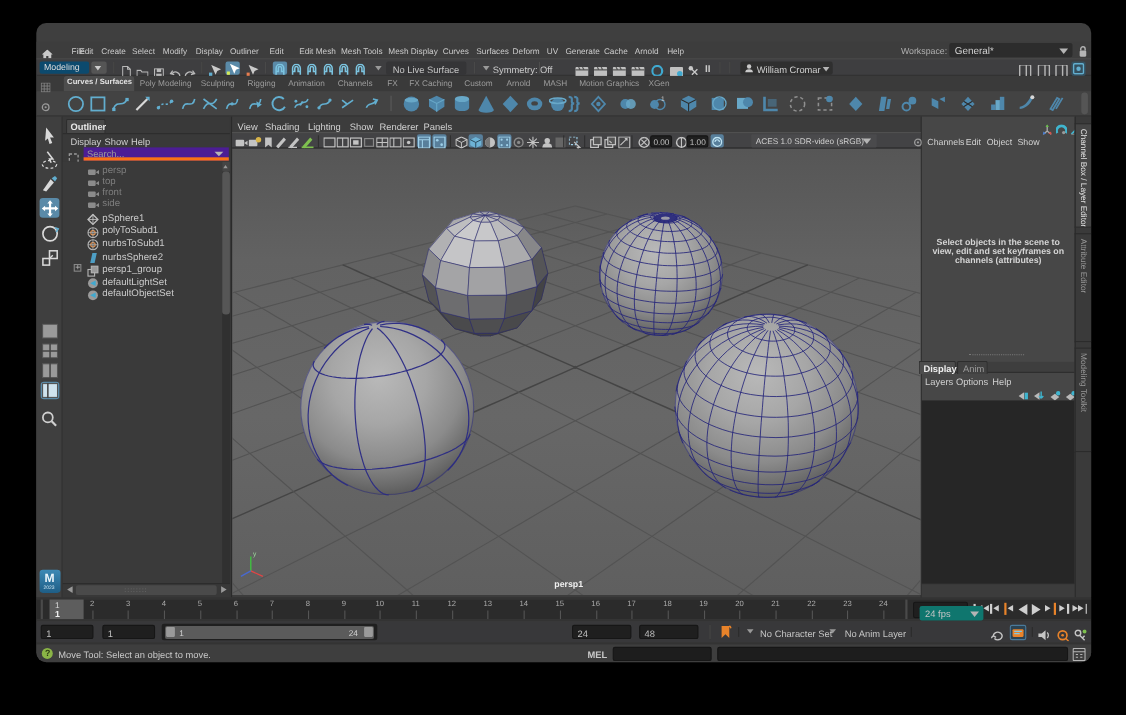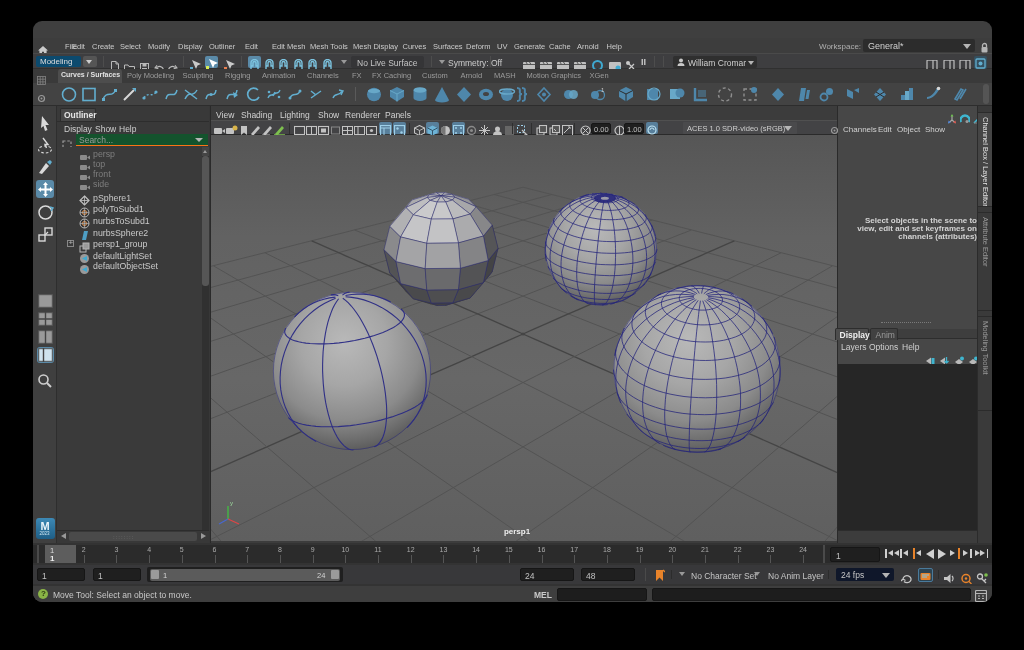--- a/index.html
+++ b/index.html
@@ -391,21 +391,21 @@
     <div class="abs" style="left:27px;top:87px;width:36px;height:13px;background:#484848;border:1px solid #2d2d2d;border-bottom:none;border-radius:2px 2px 0 0;color:#e5e5e5;font-size:8.5px;font-weight:bold;">
       <span style="position:absolute;left:3px;top:1px;">Outliner</span>
     </div>
     <div class="abs" style="left:24px;top:100px;width:152px;height:1px;background:#2d2d2d;"></div>
     <div class="abs" style="left:31px;top:102.5px;color:#cfcfcf;font-size:8.5px;">Display</div>
     <div class="abs" style="left:62px;top:102.5px;color:#cfcfcf;font-size:8.5px;">Show</div>
     <div class="abs" style="left:86px;top:102.5px;color:#cfcfcf;font-size:8.5px;">Help</div>
     <div class="abs" style="left:29px;top:114.5px;"><svg width="10" height="10" viewBox="0 0 10 10" style="">
         <rect x="1" y="1" width="8" height="8" fill="none" stroke="#9a9a9a" stroke-width="1.2" stroke-dasharray="2.5 1.8"></rect>
       </svg></div>
-    <div class="abs" style="left:43px;top:113px;width:132px;height:12px;background:#14532d;border-bottom:1px solid #f97316;text-align:right;">
+    <div class="abs" style="left:43px;top:113px;width:132px;height:12px;background:#4c1d95;border-bottom:3px solid #f97316;text-align:right;">
       <span style="position:absolute;left:3px;top:1px;color:#9b9b9b;font-size:8.5px;">Search...</span>
       <span class="abs" style="right:5px;top:4px;width:0;height:0;border-left:4px solid transparent;border-right:4px solid transparent;border-top:4.5px solid #b5b5b5;"></span>
     </div>
     <div class="abs" style="left:24px;top:126px;width:145px;height:383px;background:#3a3a3a;"></div>
     <div class="abs" style="left:46px;top:127.5px;"><svg width="11" height="11" viewBox="0 0 11 11" style="">
         <rect x="1" y="3" width="7" height="5" rx="1" fill="#8b8b8b"></rect>
         <path d="M8 5.5 L11 3.5 V7.5 Z" fill="#8b8b8b"></path>
       </svg></div>
     <div class="abs" style="left:60px;top:128.0px;color:#7e7e7e;font-size:8.8px;white-space:nowrap;">persp</div>
     <div class="abs" style="left:46px;top:137.5px;"><svg width="11" height="11" viewBox="0 0 11 11" style="">
@@ -864,21 +864,21 @@
         <circle cx="7" cy="7.5" r="1.5" fill="#9a9a9a"></circle>
       </svg></div>
     <div class="abs" style="left:940px;top:89px;"><svg width="10" height="10" viewBox="0 0 10 10" style="">
         <path d="M1 9 L8 2 M8 2 l1.5-1.5" stroke="#3fb5cf" stroke-width="1.6"></path>
         <path d="M1 9 H9" stroke="#888" stroke-width="1"></path>
       </svg></div>
     <div class="abs" style="left:810px;top:103.5px;color:#d2d2d2;font-size:8px;">Channels</div>
     <div class="abs" style="left:845px;top:103.5px;color:#d2d2d2;font-size:8px;">Edit</div>
     <div class="abs" style="left:864px;top:103.5px;color:#d2d2d2;font-size:8px;">Object</div>
     <div class="abs" style="left:892px;top:103.5px;color:#d2d2d2;font-size:8px;">Show</div>
-    <div class="abs" style="left:805px;top:196px;width:139px;text-align:right;color:#d4d4d4;font-size:8px;font-weight:bold;line-height:7.8px;">Select objects in the scene to<br>view, edit and set keyframes on<br>channels (attributes)</div>
+    <div class="abs" style="left:805px;top:196px;width:139px;text-align:center;color:#d4d4d4;font-size:8px;font-weight:bold;line-height:7.8px;">Select objects in the scene to<br>view, edit and set keyframes on<br>channels (attributes)</div>
     <div class="abs" style="left:848px;top:301px;width:50px;border-top:1.5px dotted #7a7a7a;"></div>
     <div class="abs" style="left:805px;top:308px;width:139px;height:10px;background:#3e3e3e;border-bottom:1px solid #2d2d2d;"></div>
     <div class="abs" style="left:801.5px;top:307px;width:34px;height:11.5px;background:#4d4d4d;border:1px solid #2d2d2d;border-bottom:none;border-radius:2px 2px 0 0;color:#efefef;font-size:8.5px;font-weight:bold;">
       <span style="position:absolute;left:4px;top:0.5px;">Display</span>
     </div>
     <div class="abs" style="left:836.5px;top:307px;width:28px;height:11.5px;background:#414141;border:1px solid #2d2d2d;border-bottom:none;border-radius:2px 2px 0 0;color:#9a9a9a;font-size:8.5px;">
       <span style="position:absolute;left:5px;top:0.5px;">Anim</span>
     </div>
     <div class="abs" style="left:808px;top:320.5px;color:#d0d0d0;font-size:8.5px;">Layers</div>
     <div class="abs" style="left:836px;top:320.5px;color:#d0d0d0;font-size:8.5px;">Options</div>
@@ -1012,21 +1012,21 @@
     <div class="abs" style="left:621px;top:547px;"><svg width="11" height="13" viewBox="0 0 11 13" style="">
         <path d="M2 1 H9 V12 L5.5 8.5 L2 12 Z" fill="#e8832a"></path>
         <path d="M9 1 l2 2" stroke="#e8832a" stroke-width="1.5"></path>
       </svg></div>
     <div class="abs" style="left:638px;top:549px;width:1px;height:9px;background:#2c2c2c;"></div>
     <div class="abs" style="left:646px;top:551px;width:0;height:0;border-left:3.5px solid transparent;border-right:3.5px solid transparent;border-top:4px solid #999;"></div>
     <div class="abs" style="left:658px;top:549.5px;color:#c5c5c5;font-size:8.5px;white-space:nowrap;">No Character Set</div>
     <div class="abs" style="left:721px;top:551px;width:0;height:0;border-left:3.5px solid transparent;border-right:3.5px solid transparent;border-top:4px solid #999;"></div>
     <div class="abs" style="left:735px;top:549.5px;color:#c5c5c5;font-size:8.5px;white-space:nowrap;">No Anim Layer</div>
     <div class="abs" style="left:795px;top:549px;width:1px;height:9px;background:#2c2c2c;"></div>
-    <div class="abs" style="left:803px;top:547px;width:58px;height:13px;background:#0f172a;border-radius:2px;">
+    <div class="abs" style="left:803px;top:530px;width:58px;height:13px;background:#0f766e;border-radius:2px;">
       <span style="position:absolute;left:5px;top:2px;color:#c5c5c5;font-size:8.5px;">24 fps</span>
       <span class="abs" style="right:4px;top:4.5px;width:0;height:0;border-left:4px solid transparent;border-right:4px solid transparent;border-top:5px solid #b5b5b5;"></span>
     </div>
     <div class="abs" style="left:868px;top:549px;"><svg width="13" height="10" viewBox="0 0 13 10" style="">
         <path d="M2 5 a4 3.5 0 1 1 1 2.5 M2 5 l-2 2 M2 5 l2.5 1.5" stroke="#c5c5c5" stroke-width="1.3" fill="none"></path>
       </svg></div>
     <div class="abs" style="left:885px;top:546.5px;width:15px;height:14px;background:#2d4351;border:1px solid #4a7a9b;border-radius:2px;"><svg width="11" height="11" viewBox="0 0 11 11" style="margin:1px">
         <rect x="0.5" y="2" width="10" height="7" rx="1" fill="#e8832a"></rect>
         <path d="M2 4 h7 M2 6 h5" stroke="#7ec8e8" stroke-width="1"></path>
       </svg></div>

